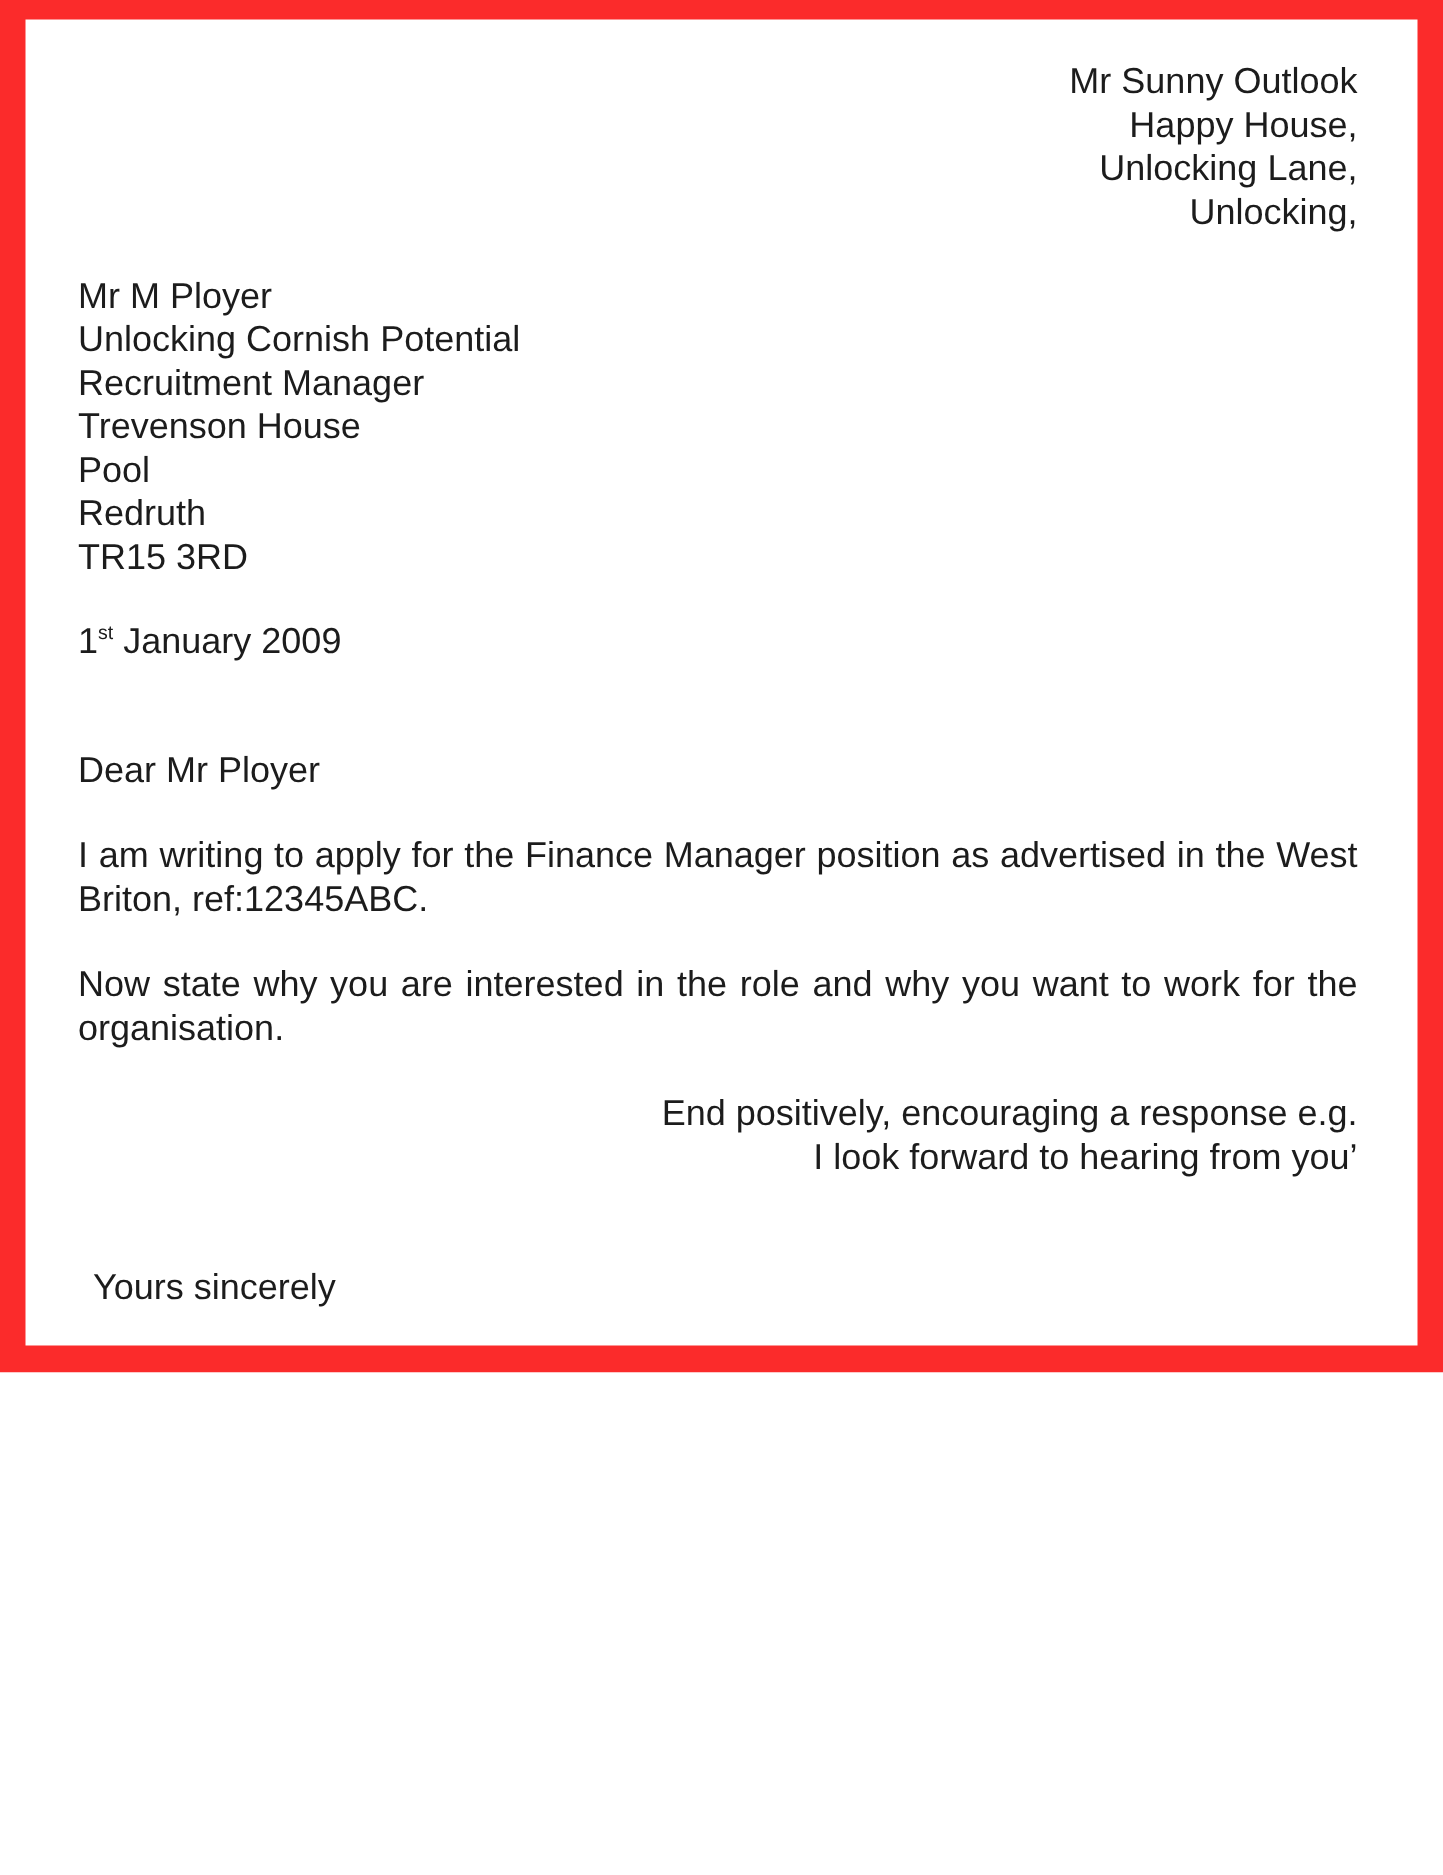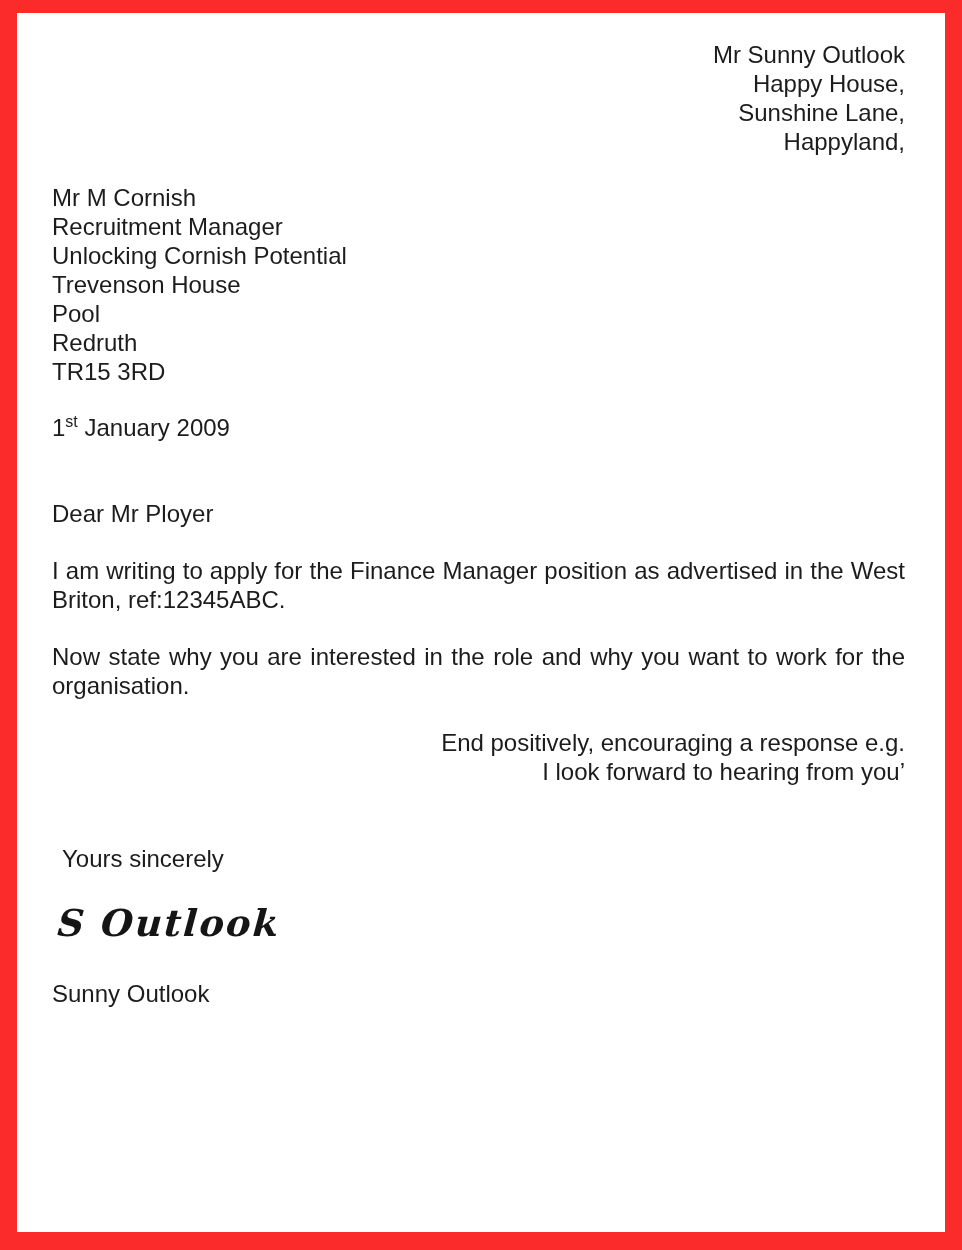--- a/index.html
+++ b/index.html
@@ -3,21 +3,21 @@
 <meta charset="utf-8">
 <style>
   html, body {
     margin: 0;
     padding: 0;
     background: #ffffff;
   }
   .page {
     box-sizing: border-box;
     width: 962px;
-    height: 1250px;
+    height: 915px;
     background: #ffffff;
     border-style: solid;
     border-color: #fb2b2b;
     border-width: 13px 17px 18px 17px;
     overflow: hidden;
     font-family: "Liberation Sans", "DejaVu Sans", sans-serif;
     font-size: 24px;
     line-height: 29px;
     color: #1c1c1c;
   }
@@ -32,21 +32,21 @@
     text-align: left;
     margin: 0 0 27px 0;
   }
   .addr-line {
     white-space: nowrap;
   }
   .date-line {
     margin: 0;
   }
   .date-line sup {
-    font-size: 16px;
+    font-size: 13px;
     line-height: 0;
     vertical-align: 9px;
   }
   .salutation {
     margin: 57px 0 0 0;
   }
   .par {
     margin: 28px 0 0 0;
     text-align: justify;
   }
@@ -75,28 +75,28 @@
 </style>
 </head>
 <body>
 
 <div class="page" style="border-color: rgb(251, 43, 43); background: rgb(255, 255, 255); color: rgb(28, 28, 28);">
   <div class="content">
 
     <div class="sender-address">
       <div class="addr-line">Mr Sunny Outlook</div>
       <div class="addr-line">Happy House,</div>
-      <div class="addr-line">Sunshine Lane,</div>
-      <div class="addr-line">Happyland,</div>
+      <div class="addr-line">Unlocking Lane,</div>
+      <div class="addr-line">Unlocking,</div>
     </div>
 
     <div class="recipient-address">
-      <div class="addr-line">Mr M Cornish</div>
+      <div class="addr-line">Mr M Ployer</div>
+      <div class="addr-line">Unlocking Cornish Potential</div>
       <div class="addr-line">Recruitment Manager</div>
-      <div class="addr-line">Unlocking Cornish Potential</div>
       <div class="addr-line">Trevenson House</div>
       <div class="addr-line">Pool</div>
       <div class="addr-line">Redruth</div>
       <div class="addr-line">TR15 3RD</div>
     </div>
 
     <p class="date-line"><span>1</span><sup>st</sup> <span>January 2009</span></p>
 
     <p class="salutation">Dear Mr Ployer</p>
 

